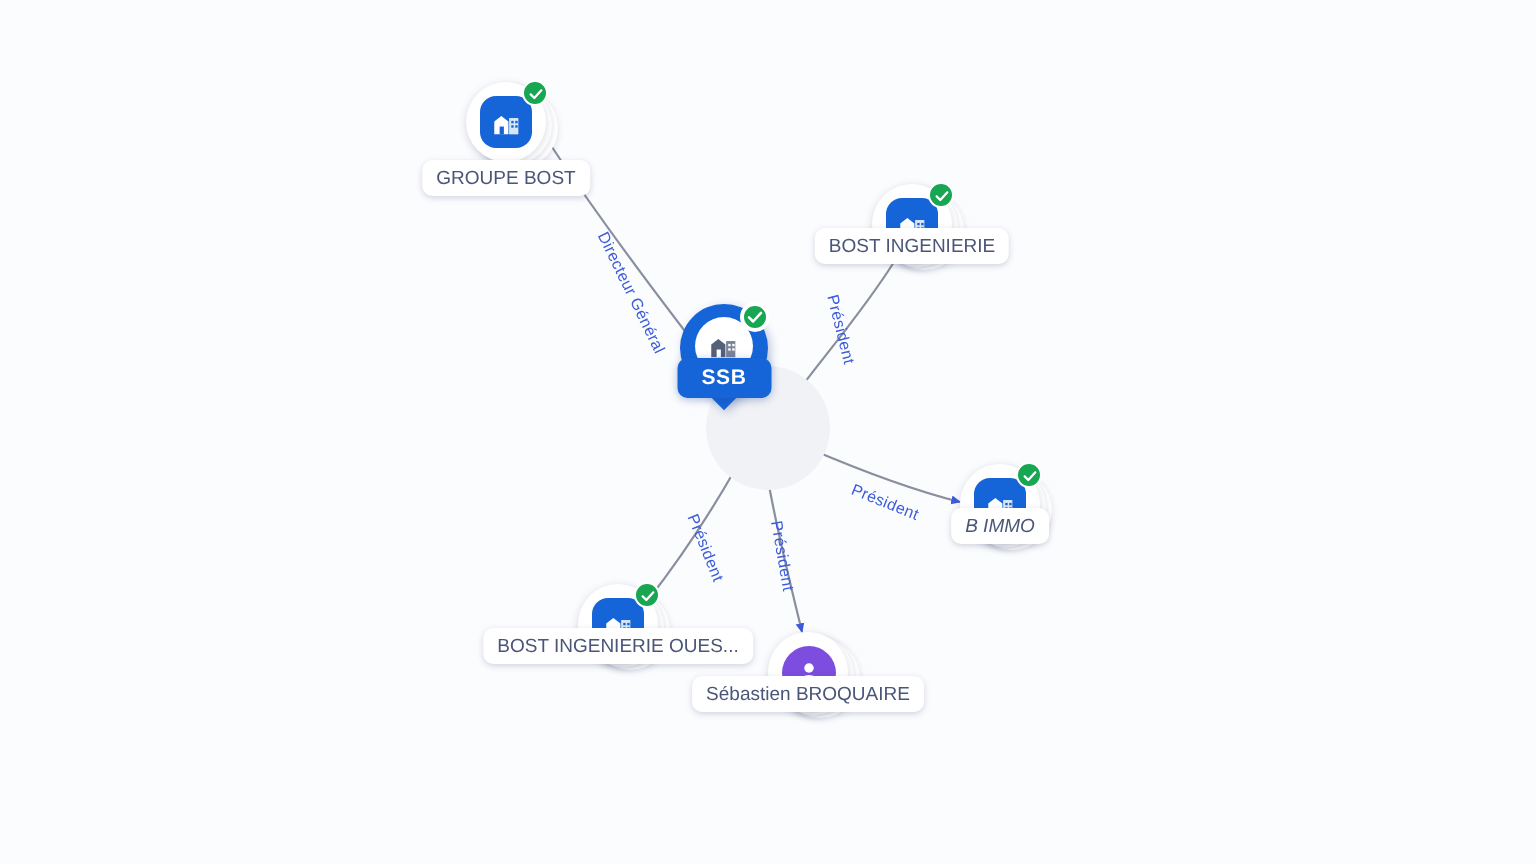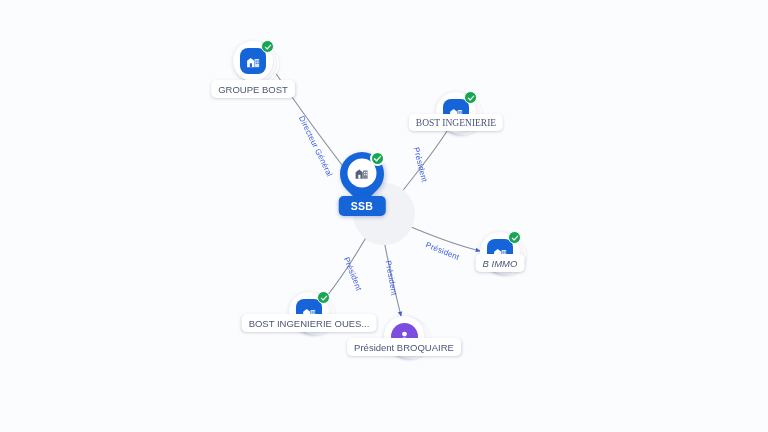--- a/index.html
+++ b/index.html
@@ -150,21 +150,21 @@
     border: 2px solid #ffffff;
     box-sizing: border-box;
     display: flex;
     align-items: center;
     justify-content: center;
     z-index: 3;
   }
   .center-label {
     position: absolute;
     left: 50%;
-    top: 44px;
+    top: 27px;
     transform: translateX(-50%);
     background: #1565d8;
     color: #ffffff;
     font-size: 10.5px;
     font-weight: bold;
     padding: 4px 12px;
     border-radius: 5px;
     white-space: nowrap;
     box-shadow: 0 1px 4px rgba(30,70,150,0.35);
     letter-spacing: 0.3px;
@@ -241,21 +241,21 @@
           <rect x="17.8" y="13.6" width="1.7" height="1.7" fill="#1565d8"></rect>
           <rect x="6.8" y="14.5" width="3" height="5.5" fill="#1565d8"></rect>
         </svg>
       </div>
       <div class="check-badge">
         <svg width="8" height="8" viewBox="0 0 24 24" fill="none">
           <path d="M4 12.5 L9.5 18 L20 6.5" stroke="#ffffff" stroke-width="3.4" stroke-linecap="round" stroke-linejoin="round"></path>
         </svg>
       </div>
     </div>
-    <div class="node-label" style="top:22px;font-family:Liberation Serif, serif;">BOST INGENIERIE</div>
+    <div class="node-label" style="top:22px;">BOST INGENIERIE</div>
   </div>
 
   <div class="node" style="left:500px; top:252px;">
     <div class="stack s1"></div>
     <div class="stack s2"></div>
     <div class="node-circle">
       <div class="icon-tile">
         <svg width="17" height="17" viewBox="0 0 24 24" fill="none">
           <path d="M3 20V11l5-4 5 4v9z" fill="#ffffff"></path>
           <path d="M13.5 20V8.5h6.5V20z" fill="#d9e6f7"></path>
@@ -303,21 +303,21 @@
     <div class="stack s1"></div>
     <div class="stack s2"></div>
     <div class="node-circle">
       <div class="icon-tile person">
         <svg width="15" height="15" viewBox="0 0 24 24" fill="none">
           <circle cx="12" cy="8" r="3.8" fill="#ffffff"></circle>
           <path d="M4.5 20c0-4.2 3.4-6.5 7.5-6.5s7.5 2.3 7.5 6.5z" fill="#ffffff"></path>
         </svg>
       </div>
     </div>
-    <div class="node-label" style="top:22px;">Président BROQUAIRE</div>
+    <div class="node-label" style="top:22px;">Sébastien BROQUAIRE</div>
   </div>
 
   <div class="node" style="left:384px; top:214px;">
     <div class="pin-halo"></div>
     <div class="pin-wrap" style="transform:translate(-50%,-50%); position:relative; left:0; top:-8px;">
       <div class="pin-shape"></div>
       <div class="pin-inner">
         <svg width="17" height="17" viewBox="0 0 24 24" fill="none">
           <path d="M3 20V11l5-4 5 4v9z" fill="#55607a"></path>
           <path d="M13.5 20V8.5h6.5V20z" fill="#7a8499"></path>

